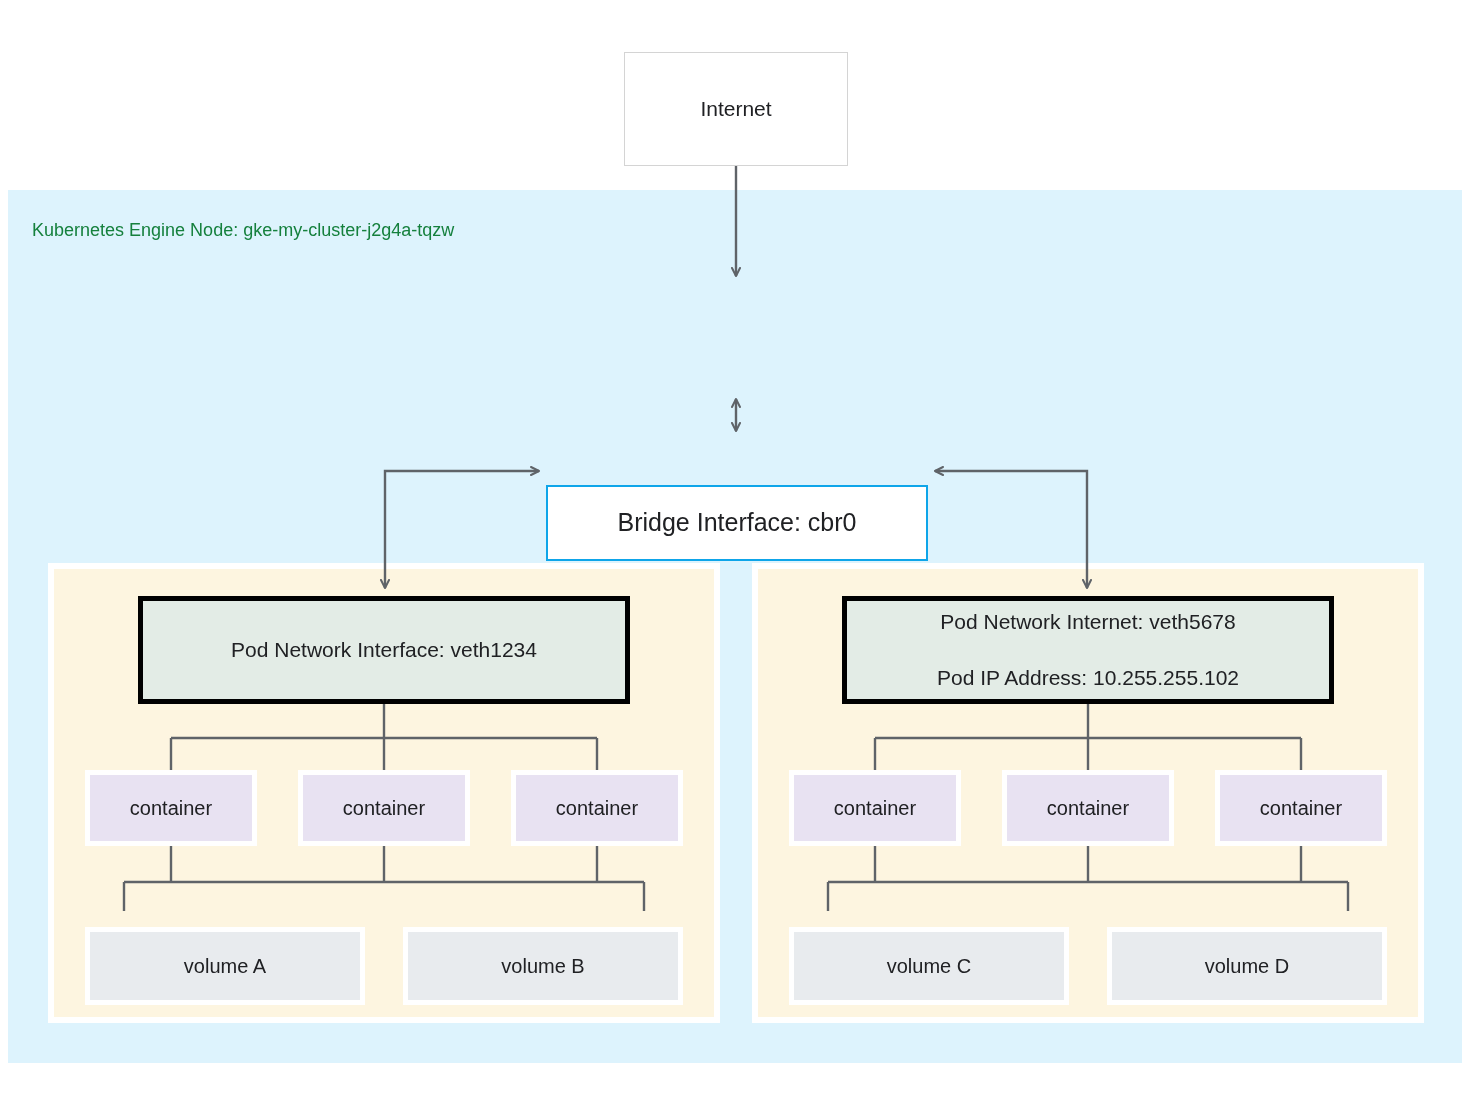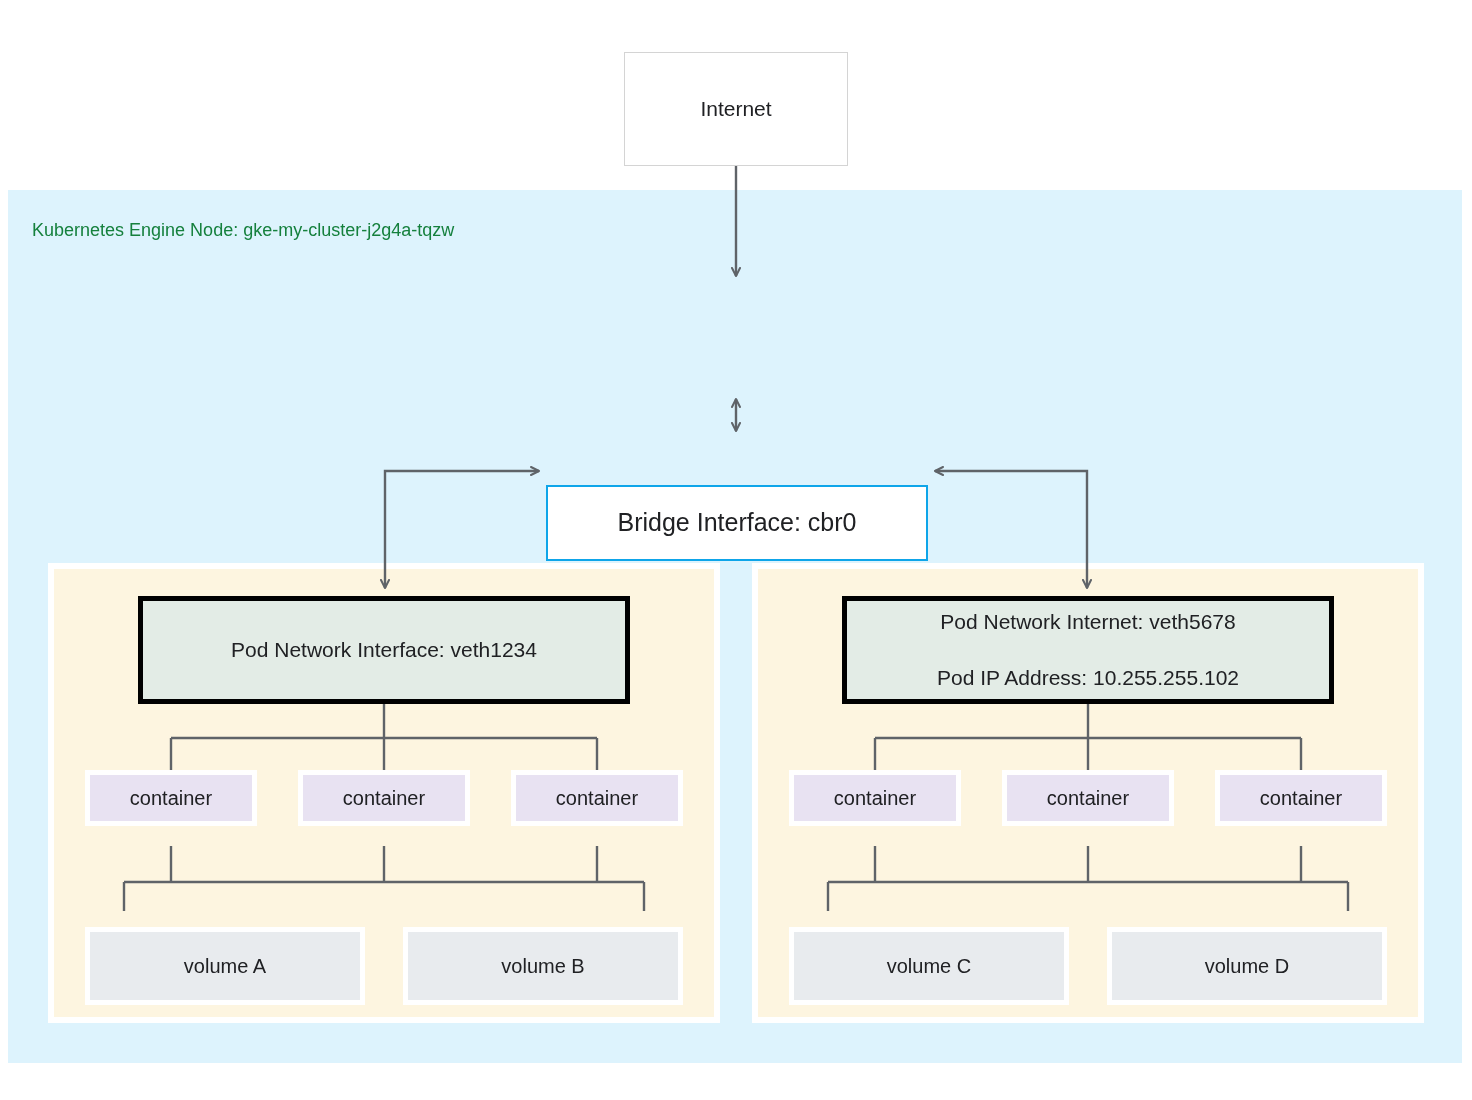--- a/index.html
+++ b/index.html
@@ -98,21 +98,21 @@
     background: #e3ece6;
     border: 5px solid #000000;
     font-size: 21px;
   }
   .pod-iface-left  { left: 138px; }
   .pod-iface-right { left: 842px; }
 
   
   .box-container {
     top: 770px;
-    width: 172px; height: 56px;
+    width: 172px; height: 76px;
     background: #e8e2f2;
     border: 5px solid #ffffff;
     font-size: 20px;
   }
 
   
   .box-volume {
     top: 911px;
     width: 280px; height: 78px;
     background: #e8ebee;

